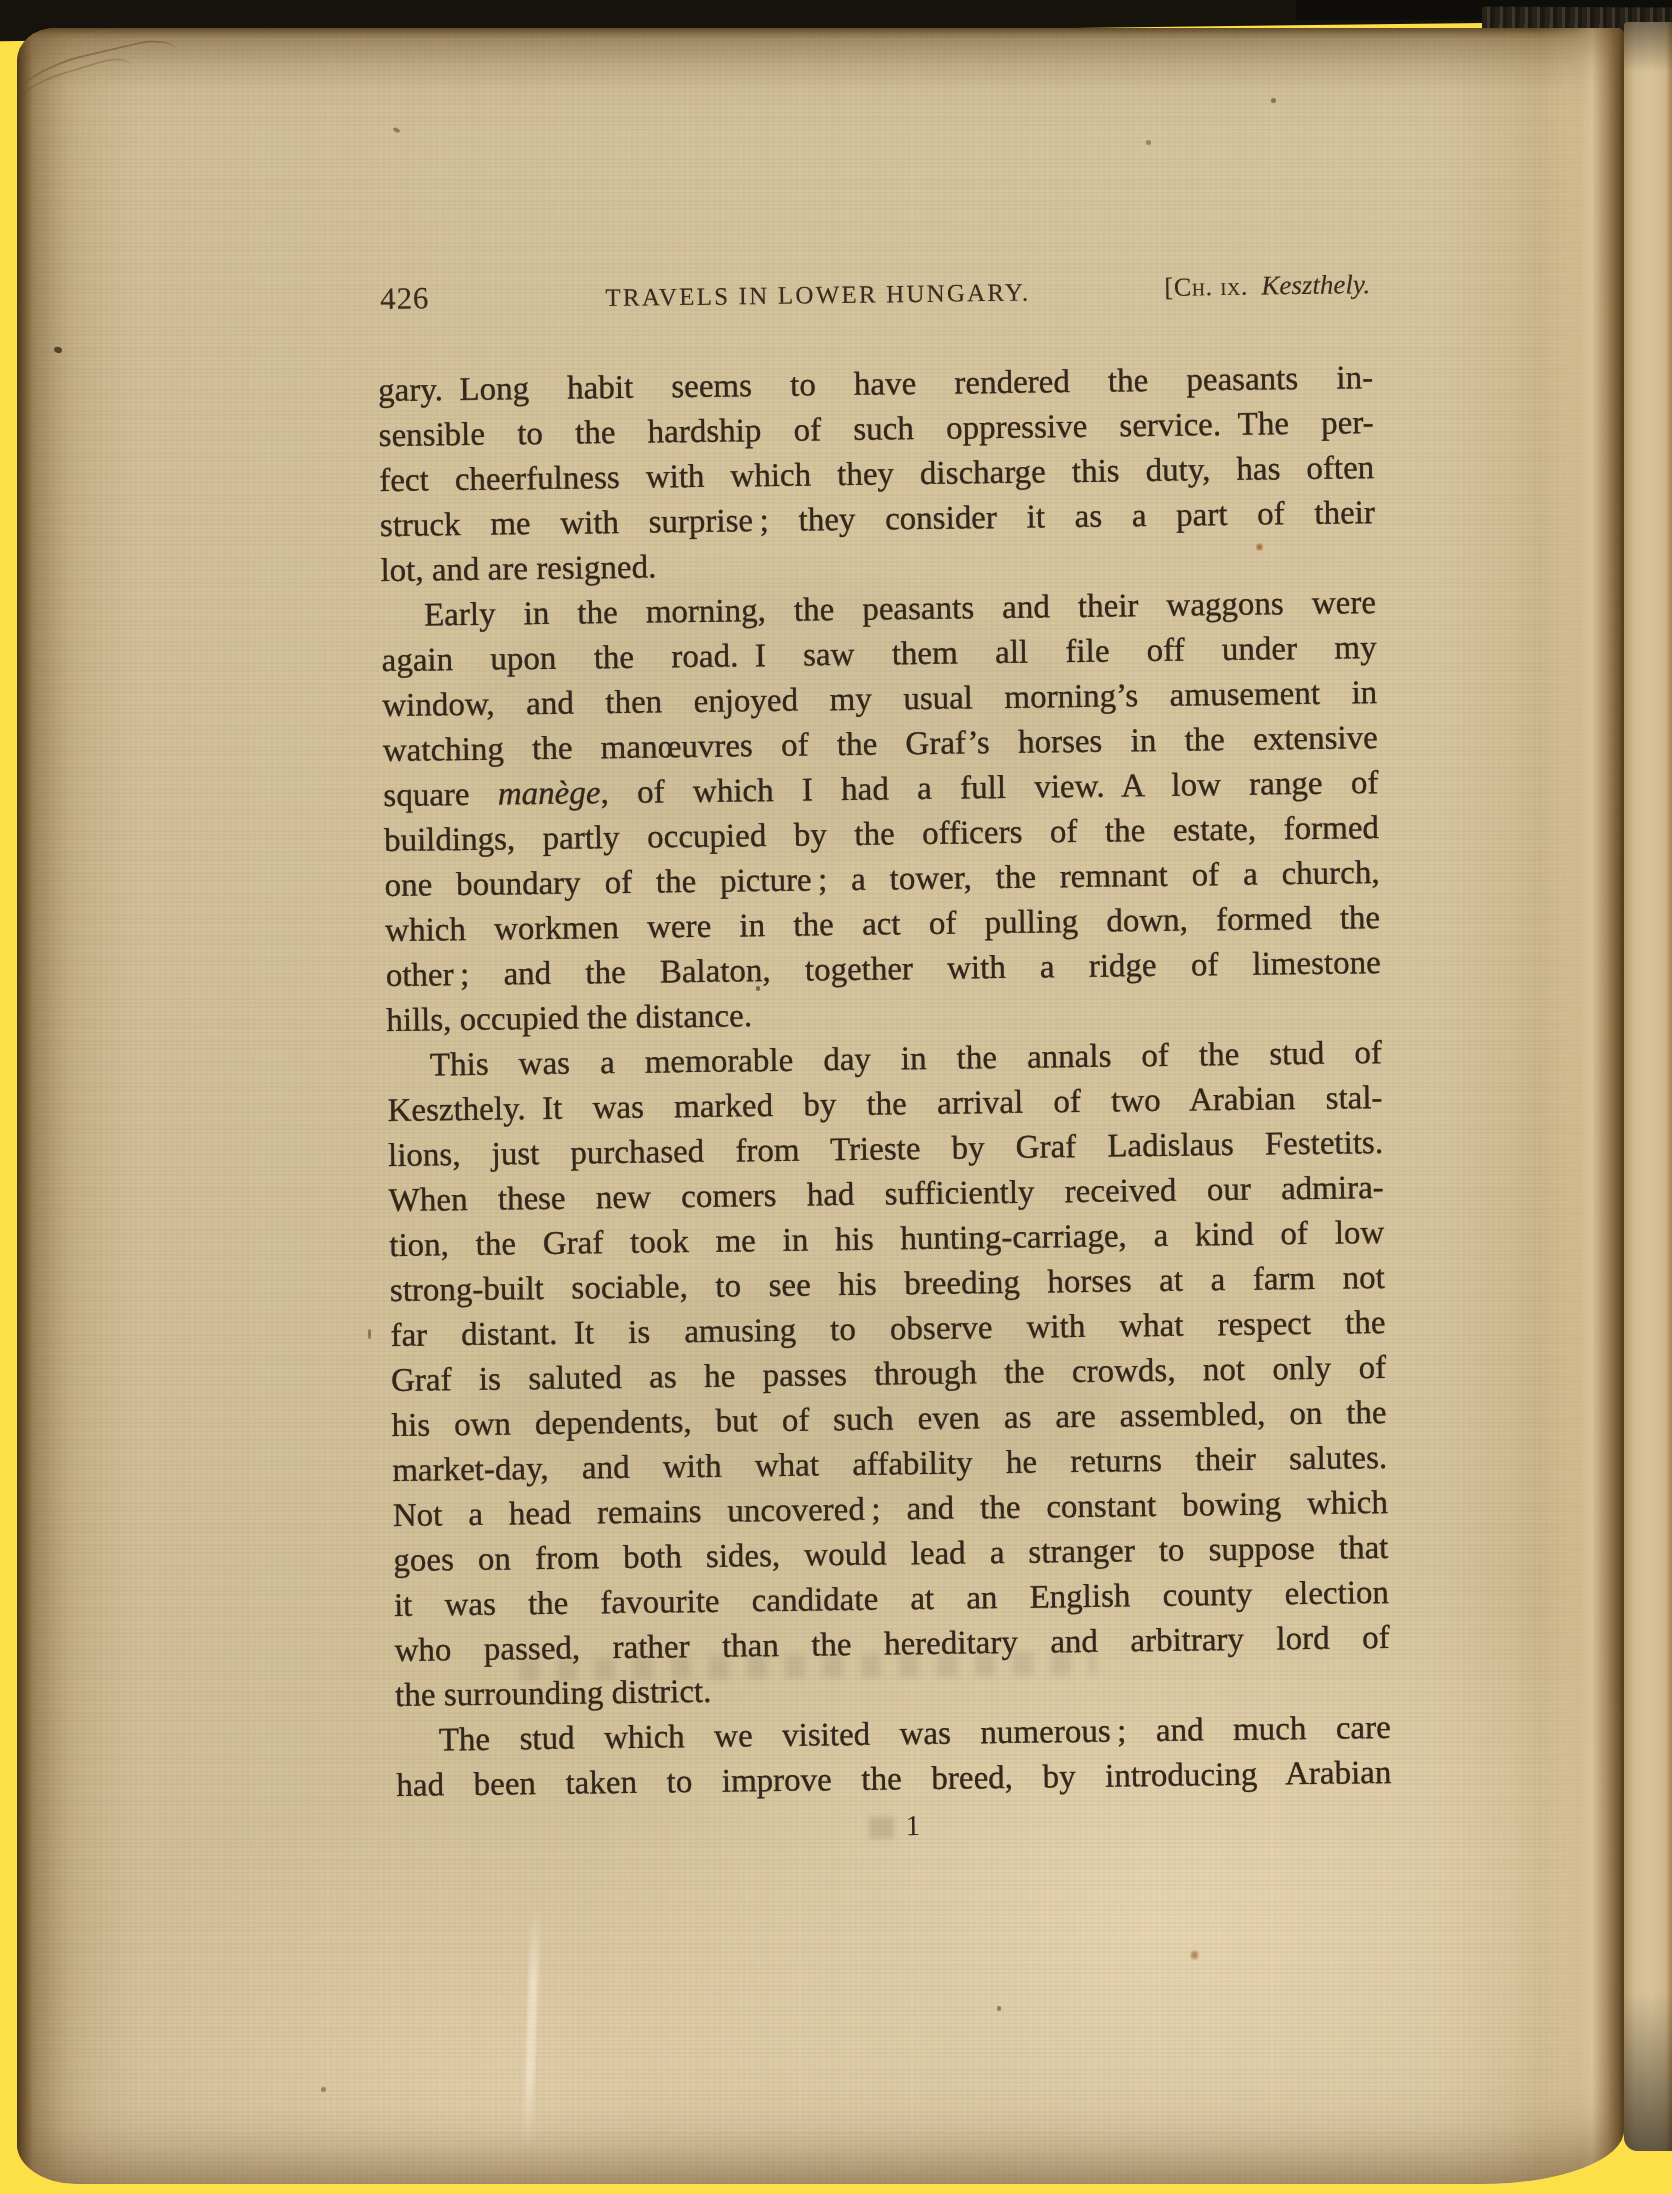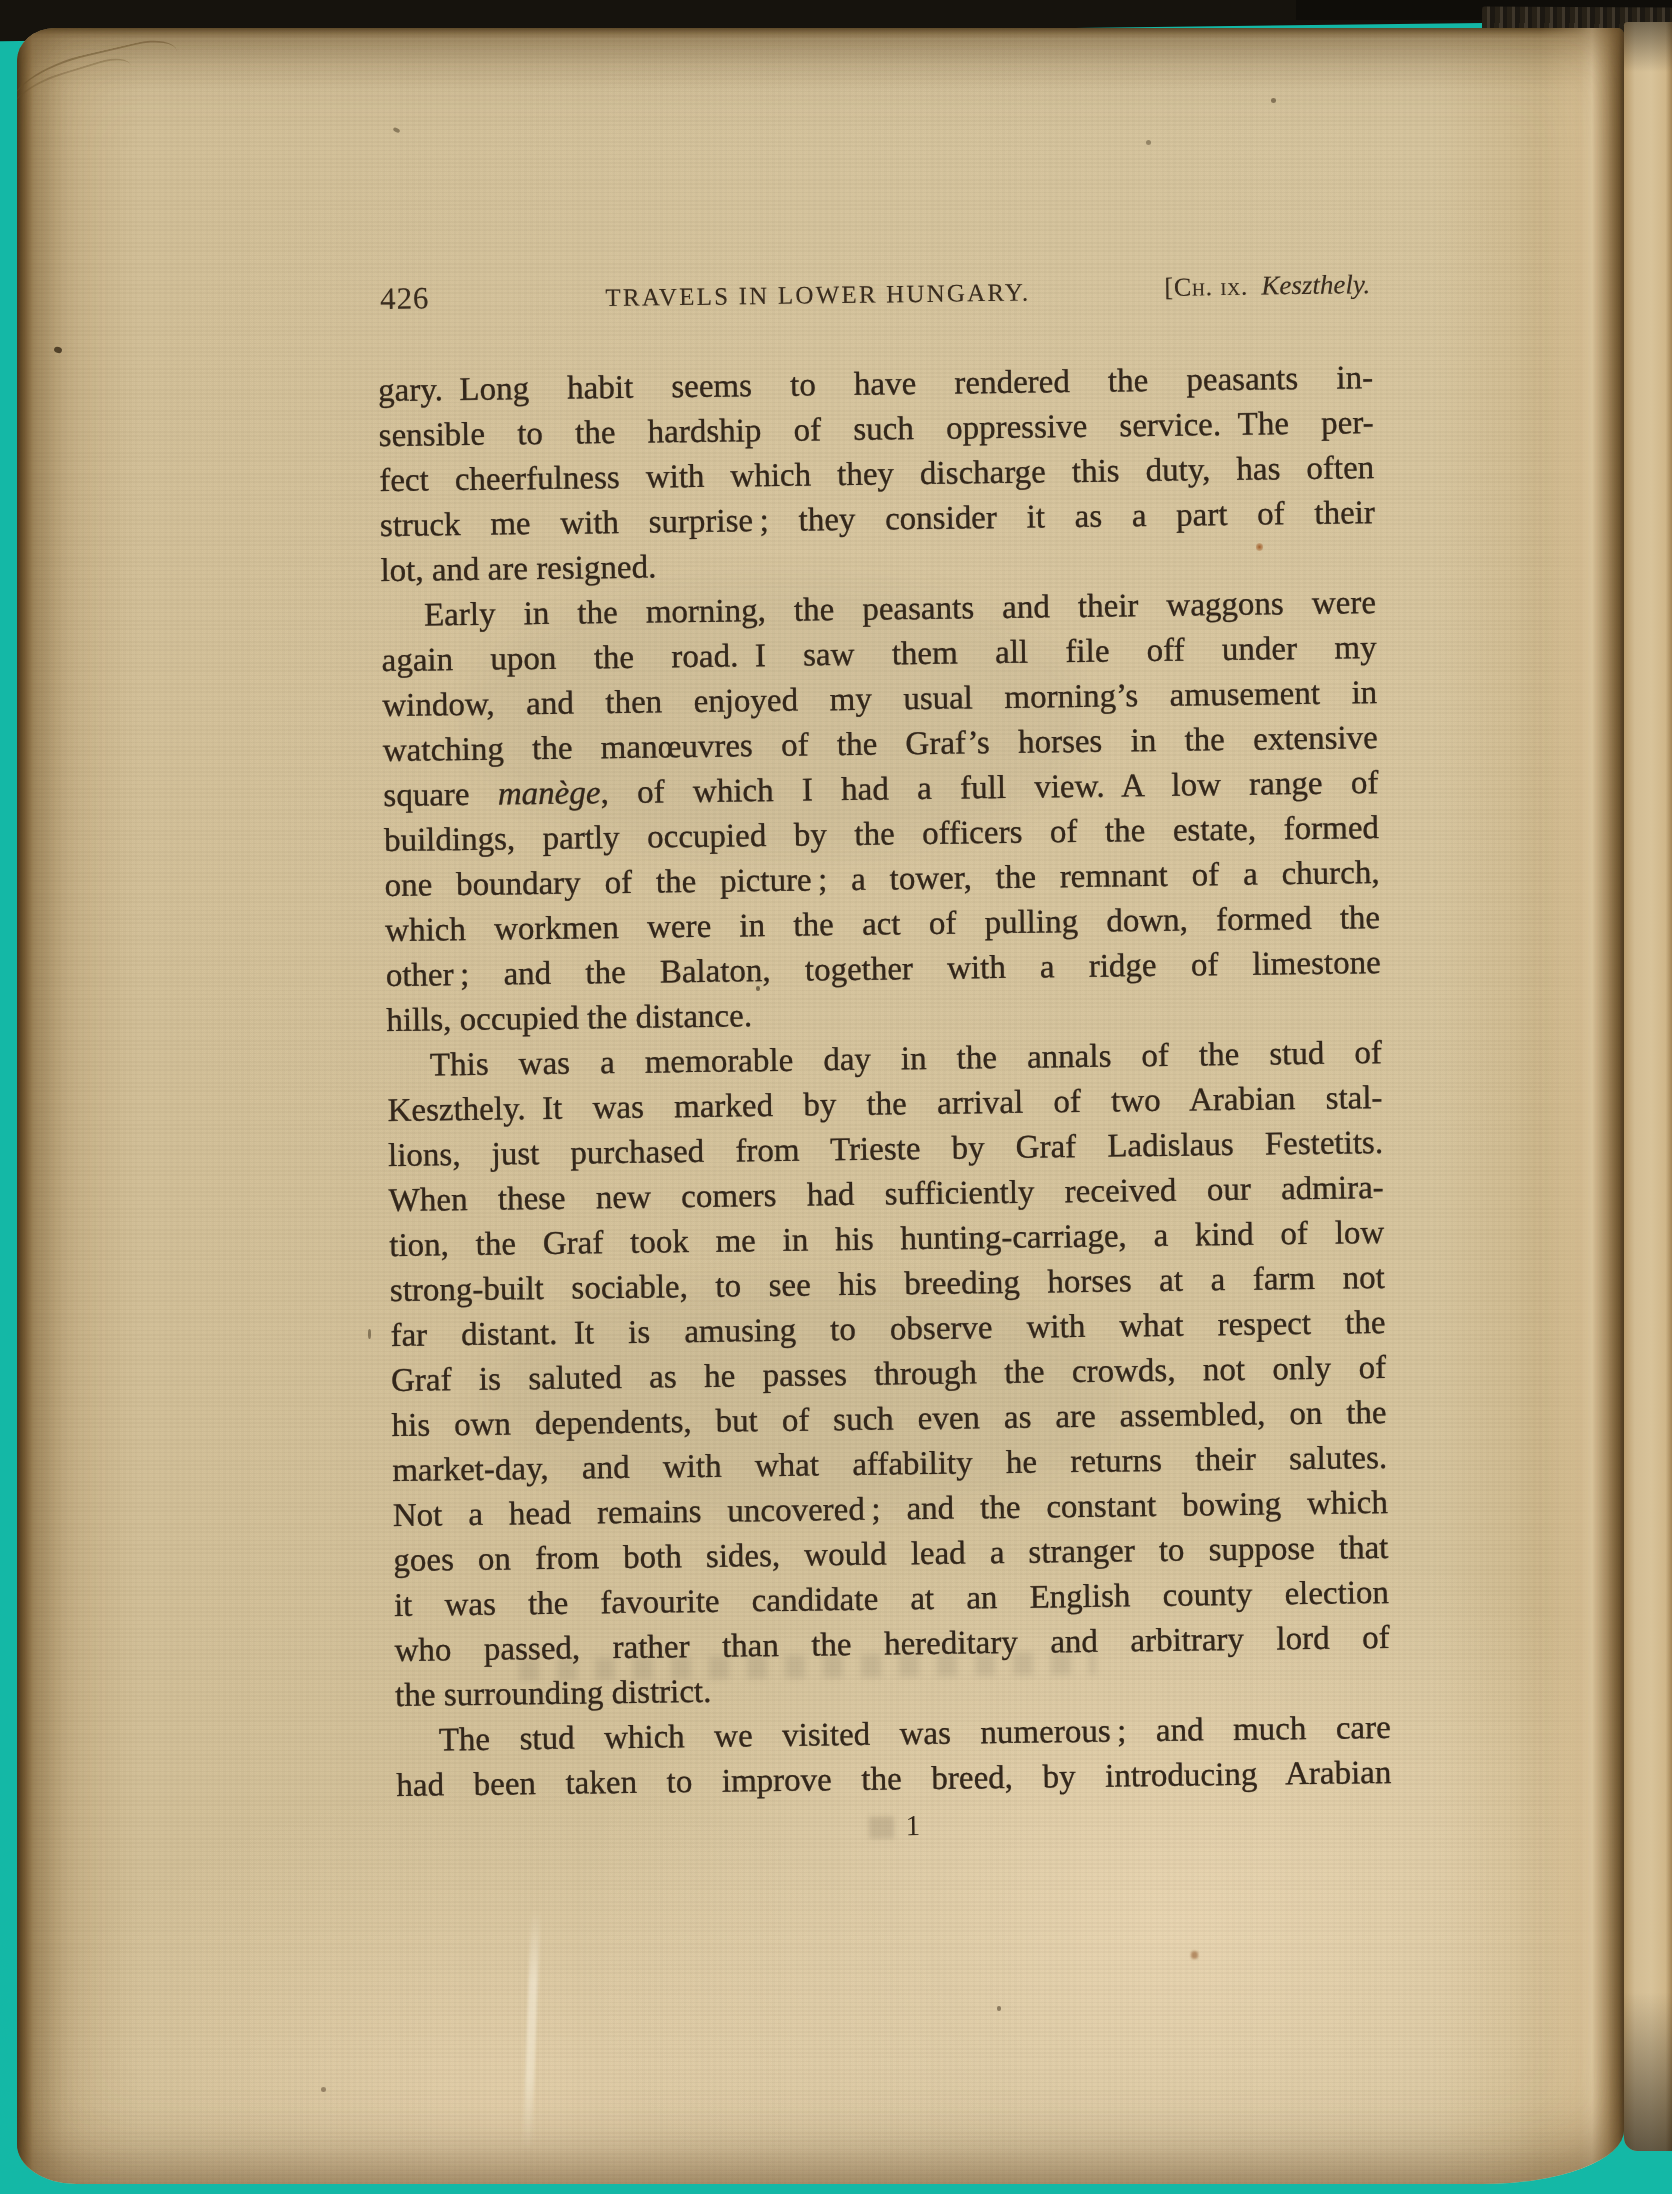--- a/index.html
+++ b/index.html
@@ -1,16 +1,16 @@
 <!DOCTYPE html>
 <html style="font-size:13.4px"><head>
 <meta charset="utf-8">
 <style>
   html,body{margin:0;padding:0;background:#17140e;}
-  .scene{position:relative;width:1672px;height:2194px;overflow:hidden;background:#14b8a6;
+  .scene{position:relative;width:1672px;height:2194px;overflow:hidden;background:#fde047;
          font-family:"Liberation Serif","DejaVu Serif",serif;}
   
   .top-band{position:absolute;left:0;top:0;width:1672px;height:43px;background:#16130d;
             clip-path:polygon(0 0,100% 0,100% 48%,0 96%);z-index:1;}
   .top-band-corner{position:absolute;right:0;top:0;width:376px;height:20px;background:#0f0d09;z-index:2;}
   .headband{position:absolute;left:1482px;top:6.7px;width:191px;height:33px;z-index:2;
             background:repeating-linear-gradient(90deg,#272117 0 5px,#3e362a 5px 8.4px,#1c1812 8.4px 12.5px);
             border-radius:2.5px;transform:rotate(.3deg);}
   
   .leaf-right{position:absolute;left:1624px;top:22px;width:49px;height:2129px;z-index:3;

